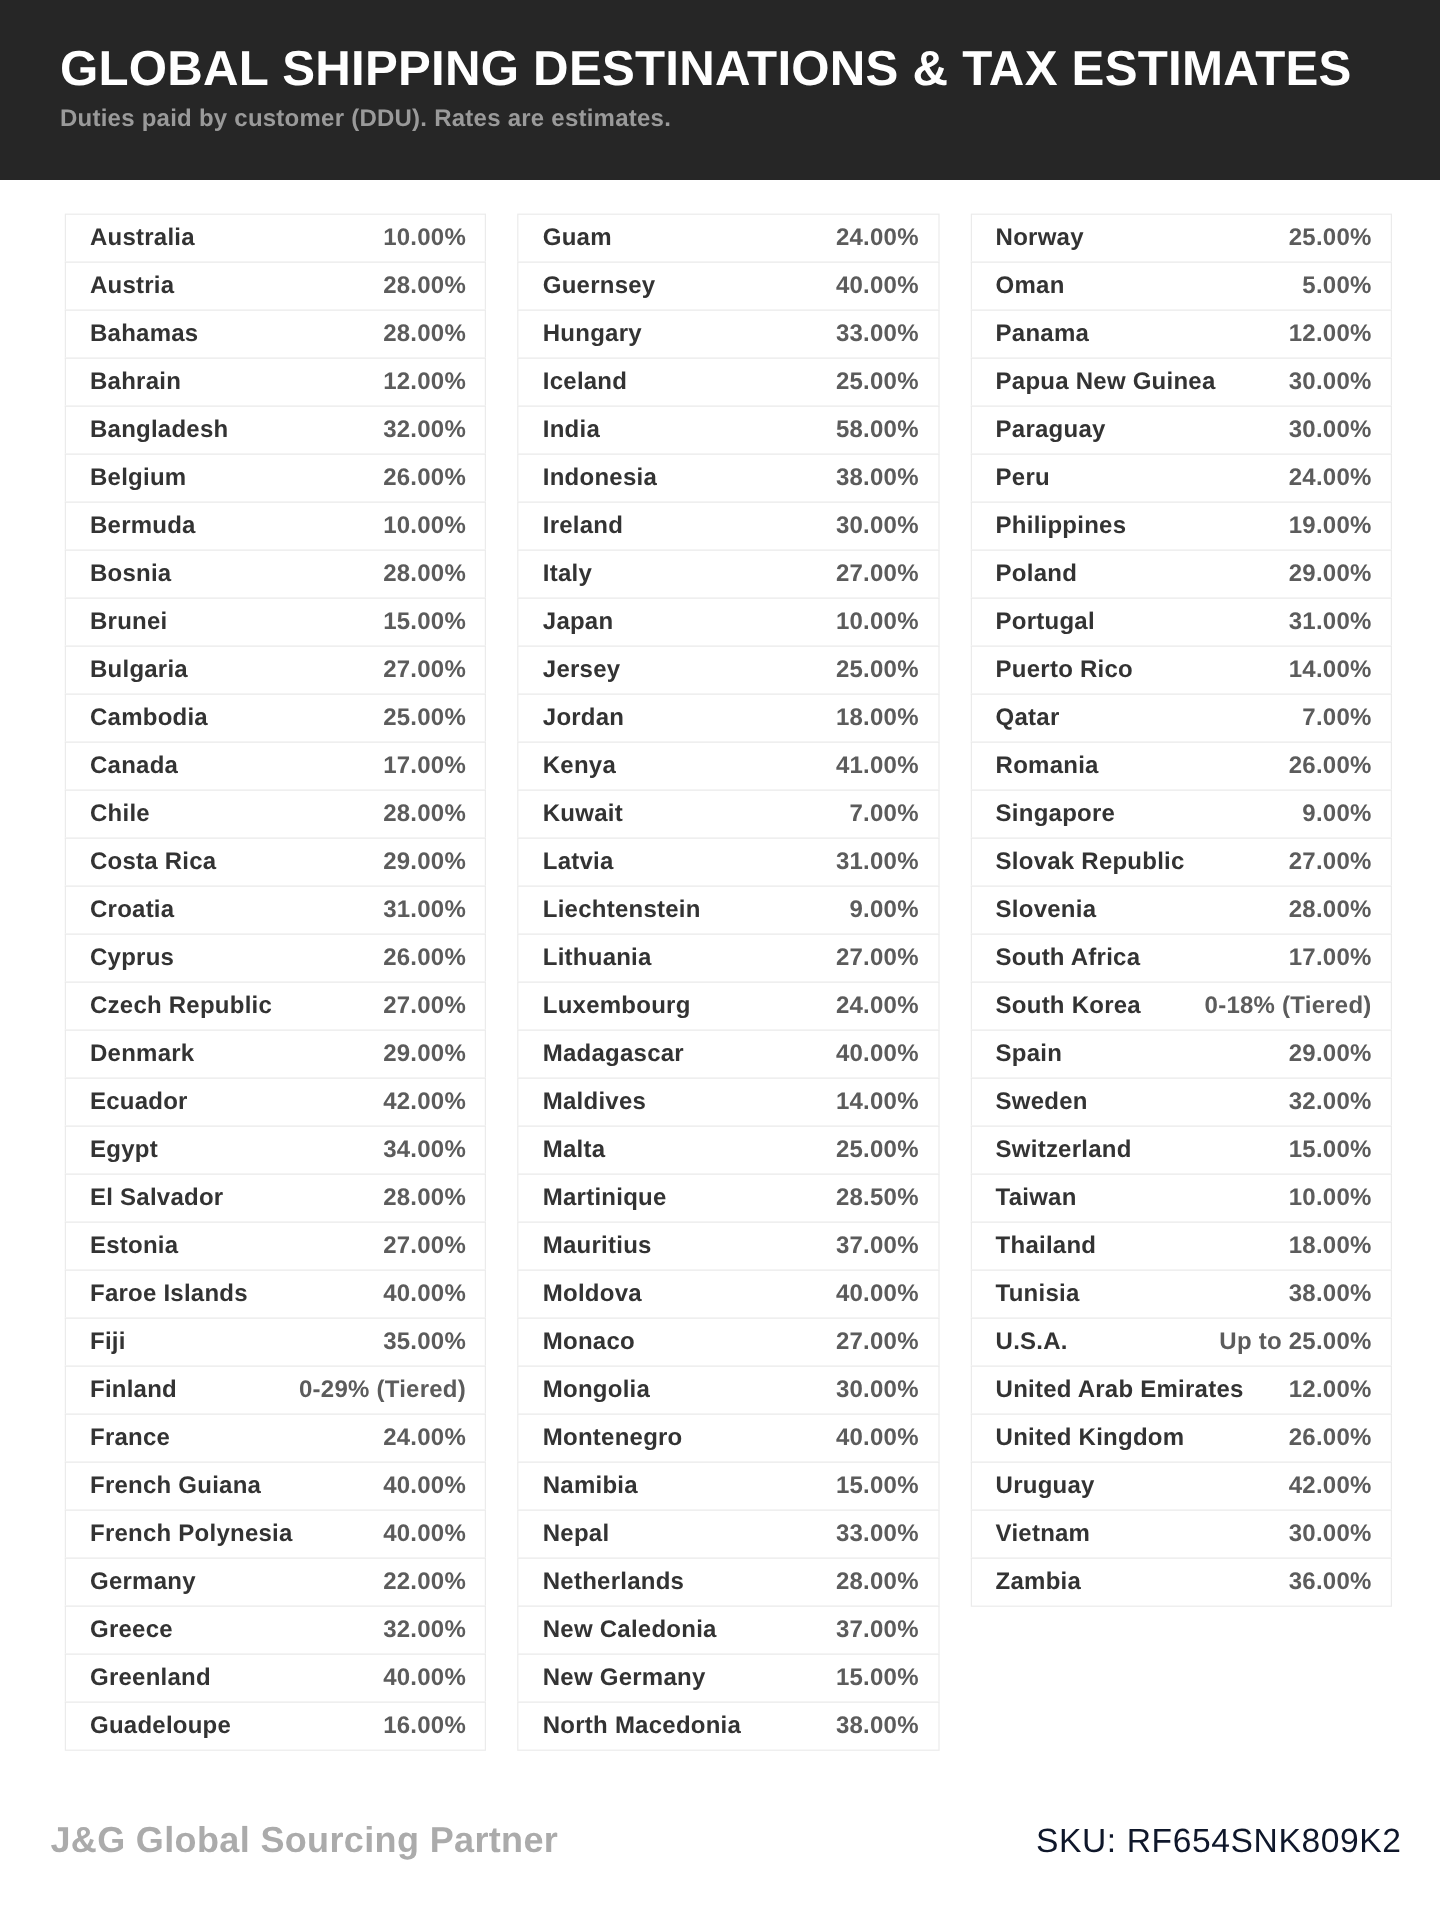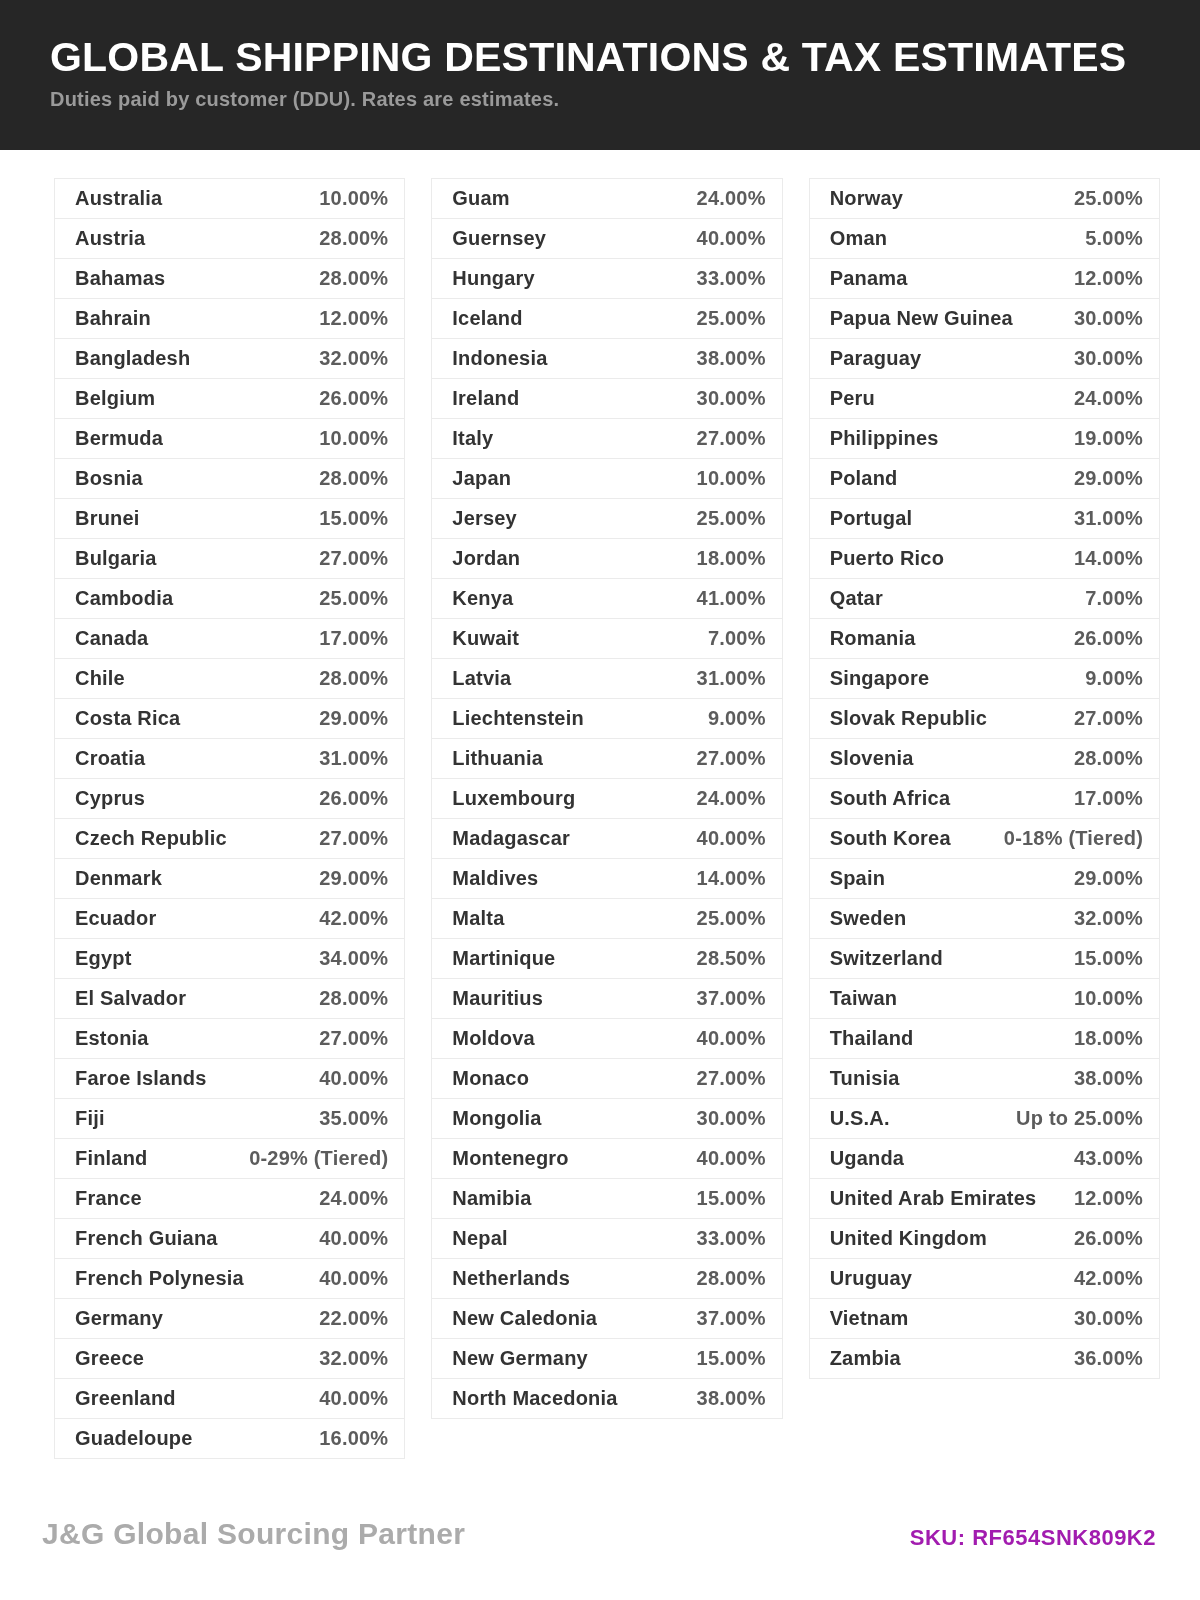--- a/index.html
+++ b/index.html
@@ -60,33 +60,33 @@
     color: #5c5c5c;
     font-size: 20px;
     font-weight: 700;
     letter-spacing: 0.2px;
     white-space: nowrap;
     text-align: right;
   }
   .footer {
     display: flex;
     justify-content: space-between;
-    align-items: flex-end;
-    margin: 58px 44px 0 42px;
+    align-items: center;
+    margin: 58px 32px 0 42px;
   }
   .footer-brand {
     color: #ababab;
     font-size: 30px;
     font-weight: 700;
     letter-spacing: 0.3px;
   }
   .footer-sku {
-    color: #a21caf;
-    font-size: 22px;
-    font-weight: 700;
+    color: #0f172a;
+    font-size: 28px;
+    font-weight: 400;
     letter-spacing: 0.5px;
   }
 </style>
 </head>
 <body>
 
 <div class="header">
   <div class="header-title">GLOBAL SHIPPING DESTINATIONS &amp; TAX ESTIMATES</div>
   <div class="header-subtitle">Duties paid by customer (DDU). Rates are estimates.</div>
 </div>
@@ -233,20 +233,24 @@
       </div>
       <div class="row">
         <span class="country">Hungary</span>
         <span class="rate">33.00%</span>
       </div>
       <div class="row">
         <span class="country">Iceland</span>
         <span class="rate">25.00%</span>
       </div>
       <div class="row">
+        <span class="country">India</span>
+        <span class="rate">58.00%</span>
+      </div>
+      <div class="row">
         <span class="country">Indonesia</span>
         <span class="rate">38.00%</span>
       </div>
       <div class="row">
         <span class="country">Ireland</span>
         <span class="rate">30.00%</span>
       </div>
       <div class="row">
         <span class="country">Italy</span>
         <span class="rate">27.00%</span>
@@ -437,24 +441,20 @@
         <span class="country">Thailand</span>
         <span class="rate">18.00%</span>
       </div>
       <div class="row">
         <span class="country">Tunisia</span>
         <span class="rate">38.00%</span>
       </div>
       <div class="row">
         <span class="country">U.S.A.</span>
         <span class="rate">Up to 25.00%</span>
-      </div>
-      <div class="row">
-        <span class="country">Uganda</span>
-        <span class="rate">43.00%</span>
       </div>
       <div class="row">
         <span class="country">United Arab Emirates</span>
         <span class="rate">12.00%</span>
       </div>
       <div class="row">
         <span class="country">United Kingdom</span>
         <span class="rate">26.00%</span>
       </div>
       <div class="row">

